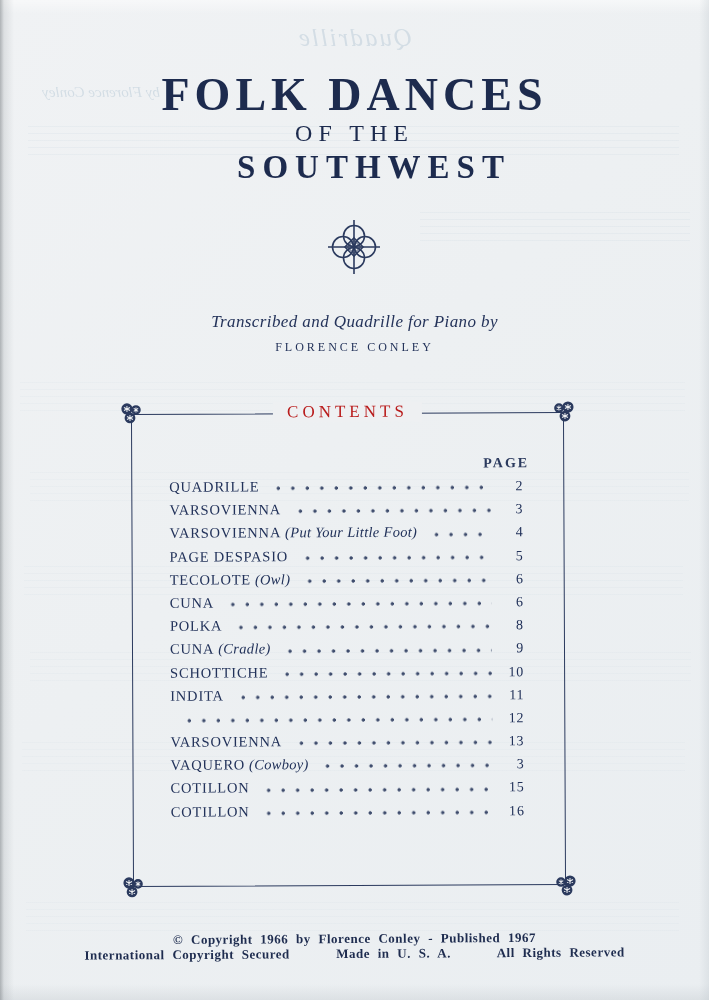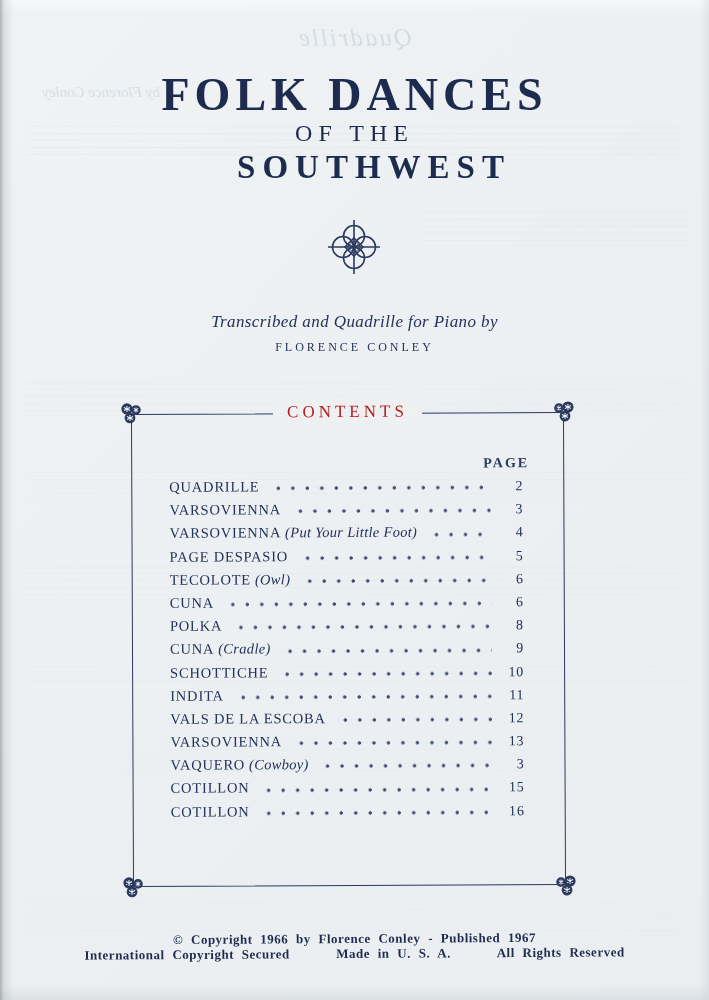--- a/index.html
+++ b/index.html
@@ -235,21 +235,20 @@
     <span class="toc-page">10</span>
   </div>
 
   <div class="toc-row">
     <span class="toc-title">INDITA</span>
     <span class="toc-leader"></span>
     <span class="toc-page">11</span>
   </div>
 
   <div class="toc-row">
-    <span class="toc-title">VALS DE LA ESCOBA</span>
     <span class="toc-leader"></span>
     <span class="toc-page">12</span>
   </div>
 
   <div class="toc-row">
     <span class="toc-title">VARSOVIENNA</span>
     <span class="toc-leader"></span>
     <span class="toc-page">13</span>
   </div>
 

